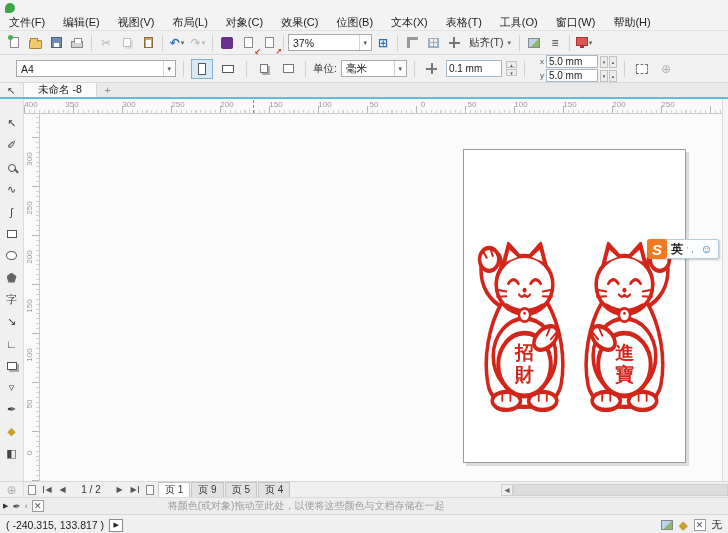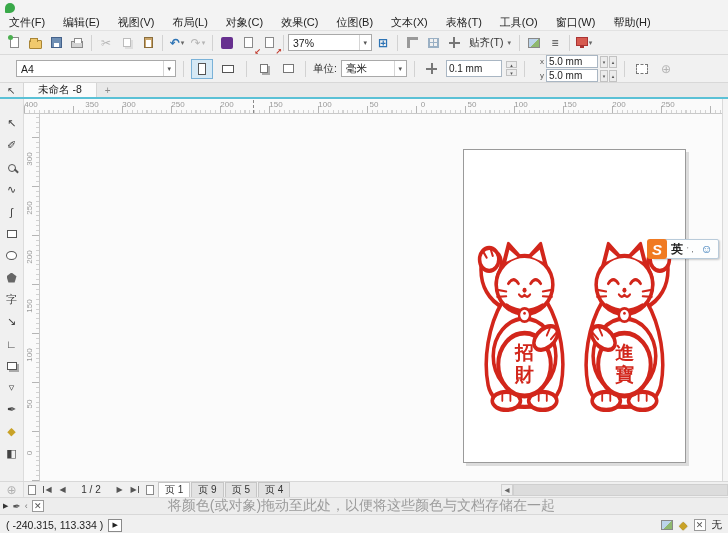--- a/index.html
+++ b/index.html
@@ -116,21 +116,21 @@
   .addpg{width:16px;display:flex;align-items:center;justify-content:center}
   .hscroll-btn{width:12px;display:flex;align-items:center;justify-content:center;color:#666;background:#eee;border:1px solid #d0d0d0;align-self:center;height:12px;margin-left:auto}
   .hscroll-track{width:215px;height:12px;background:#dcdcdc;align-self:center;border:1px solid #cfcfcf}
 
   
   .palrow{height:17px;display:flex;align-items:center;background:#ededed;border-top:1px solid #dadada;gap:4px;padding:0 3px}
   .palrow .fly{font-size:7px;color:#333}
   .palrow .pen{font-size:10px;color:#555}
   .palrow .sc{font-size:9px;color:#777}
   .swatch{width:12px;height:12px;background:#fff;border:1px solid #9a9a9a;display:flex;align-items:center;justify-content:center;font-size:9px;color:#555}
-  .hint{color:#9b9b9b;font-size:14px;margin-left:120px;white-space:nowrap}
+  .hint{color:#9b9b9b;font-size:10px;margin-left:120px;white-space:nowrap}
 
   
   .statusbar{height:21px;display:flex;align-items:center;background:#f0f0f0;border-top:1px solid #d8d8d8;padding:0 6px;gap:5px;font-size:10.5px}
   .coordbtn{width:14px;height:13px;border:1px solid #8a8a8a;background:#fff;display:flex;align-items:center;justify-content:center;font-size:7px;color:#222}
   .statusright{margin-left:auto;display:flex;align-items:center;gap:6px}
   .fillico{color:#c9a227;font-size:11px;text-shadow:0 0 1px #7a6415}
 </style>
 </head>
 <body>
 
@@ -353,21 +353,21 @@
     <span class="tool gold">
         <span>◆</span>
       </span>
     <span class="tool">
         <span>◧</span>
       </span>
   </div>
 
   <div class="hruler">
     <span style="left:-3px">400</span>
-    <span style="left:58px">350</span>
+    <span style="left:38px">350</span>
     <span style="left:95px">300</span>
     <span style="left:144px">250</span>
     <span style="left:193px">200</span>
     <span style="left:242px">150</span>
     <span style="left:291px">100</span>
     <span style="left:340px">50</span>
     <span style="left:389px">0</span>
     <span style="left:438px">50</span>
     <span style="left:487px">100</span>
     <span style="left:536px">150</span>
@@ -473,21 +473,21 @@
   <span class="fly">▶</span>
   <span class="pen">✒</span>
   <span class="sc">‹</span>
   <span class="swatch">
       <span>✕</span>
     </span>
   <span class="hint">将颜色(或对象)拖动至此处，以便将这些颜色与文档存储在一起</span>
 </div>
 
 <div class="statusbar">
-  <span>( -240.315, 113.334 )</span>
+  <span>( -240.315, 133.817 )</span>
   <span class="coordbtn">
       <span>▶</span>
     </span>
   <span class="statusright">
     <span class="i-pic"></span>
     <span class="fillico">◆</span>
     <span class="swatch">
         <span>✕</span>
       </span>
     <span>无</span>

